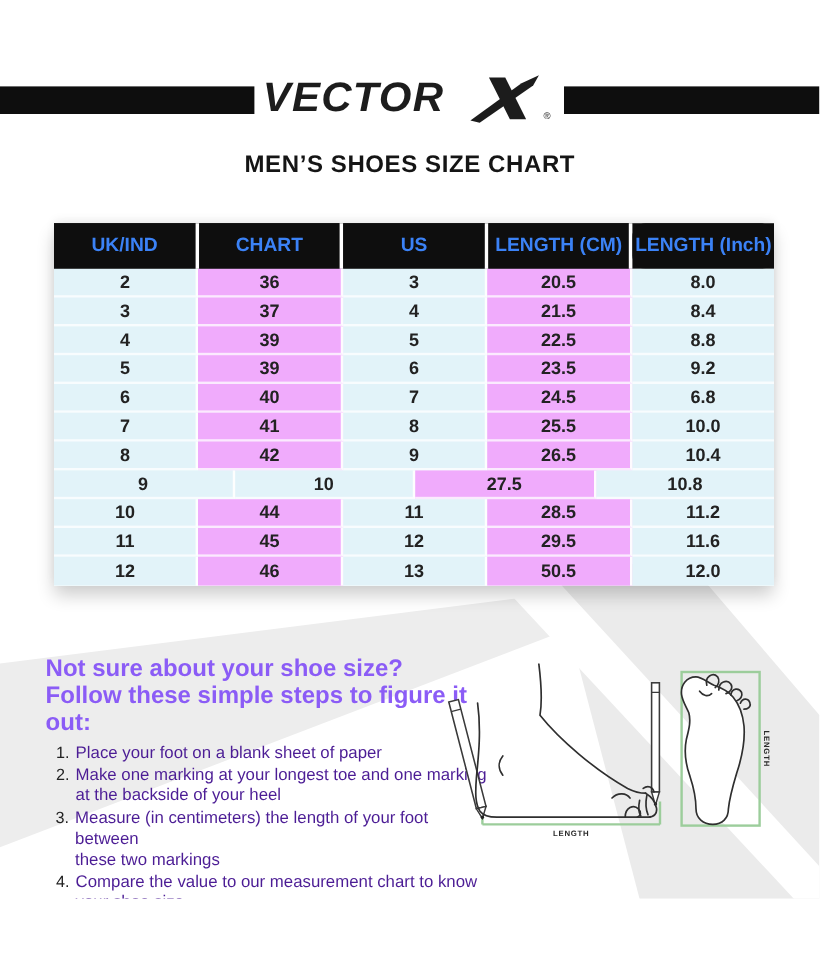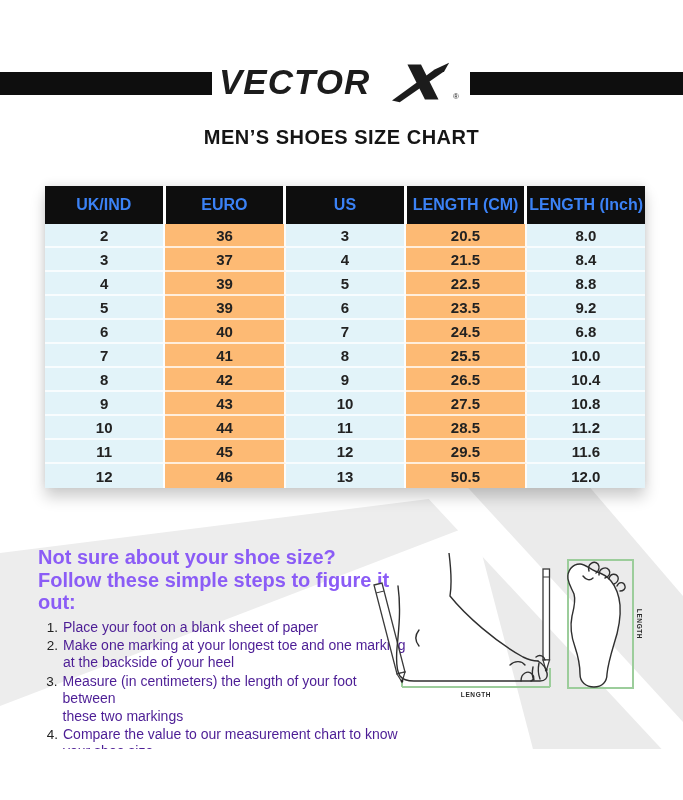--- a/index.html
+++ b/index.html
@@ -30,21 +30,21 @@
     border-right:3px solid #fff;}
   .th:last-child{border-right:none;border-radius:11px;}
   .tr{display:flex;height:24px;}
   .td{flex:1;display:flex;align-items:center;justify-content:center;
     font-size:15px;font-weight:bold;color:#222;
     border-right:2px solid rgba(255,255,255,.95);
     border-bottom:2px solid rgba(255,255,255,.75);}
   .td:last-child{border-right:none;}
   .tr:last-child .td{border-bottom:none;}
   .col-blue{background:#e2f3f9;}
-  .col-cream{background:#fdba74;}
+  .col-cream{background:#f0abfc;}
 
   
   #instructions{position:absolute;left:38px;top:546px;width:368px;z-index:2;}
   .instr-head{font-size:20px;font-weight:bold;line-height:22.5px;color:#8b5cf6;}
   #instruction-steps{margin-top:5px;}
   .step{display:flex;margin-bottom:1px;}
   .num{width:20px;text-align:right;margin-right:5px;font-size:13.5px;line-height:17.4px;color:#222;}
   .stx{font-size:14px;line-height:17.4px;color:#4c1d95;white-space:pre-line;}
 
   
@@ -70,21 +70,21 @@
     <polygon points="1,41 45,9 60,2 55,11 9,43" fill="#1c1c1c"></polygon>
     <polygon points="17,4 31,4 49,40 35,40" fill="#1c1c1c"></polygon>
   </svg>
   <div id="logo-reg">®</div>
 
   <div id="title">MEN’S SHOES SIZE CHART</div>
 
   <div id="size-table">
     <div class="thead">
         <div class="th">UK/IND</div>
-        <div class="th">EURO</div>
+        <div class="th">CHART</div>
         <div class="th">US</div>
         <div class="th">LENGTH (CM)</div>
         <div class="th">LENGTH (Inch)</div>
       </div>
     <div class="tbody">
         <div class="tr">
           <div class="td col-blue">2</div>
           <div class="td col-cream">36</div>
           <div class="td col-blue">3</div>
           <div class="td col-cream">20.5</div>
@@ -127,21 +127,20 @@
         </div>
         <div class="tr">
           <div class="td col-blue">8</div>
           <div class="td col-cream">42</div>
           <div class="td col-blue">9</div>
           <div class="td col-cream">26.5</div>
           <div class="td col-blue">10.4</div>
         </div>
         <div class="tr">
           <div class="td col-blue">9</div>
-          <div class="td col-cream">43</div>
           <div class="td col-blue">10</div>
           <div class="td col-cream">27.5</div>
           <div class="td col-blue">10.8</div>
         </div>
         <div class="tr">
           <div class="td col-blue">10</div>
           <div class="td col-cream">44</div>
           <div class="td col-blue">11</div>
           <div class="td col-cream">28.5</div>
           <div class="td col-blue">11.2</div>

